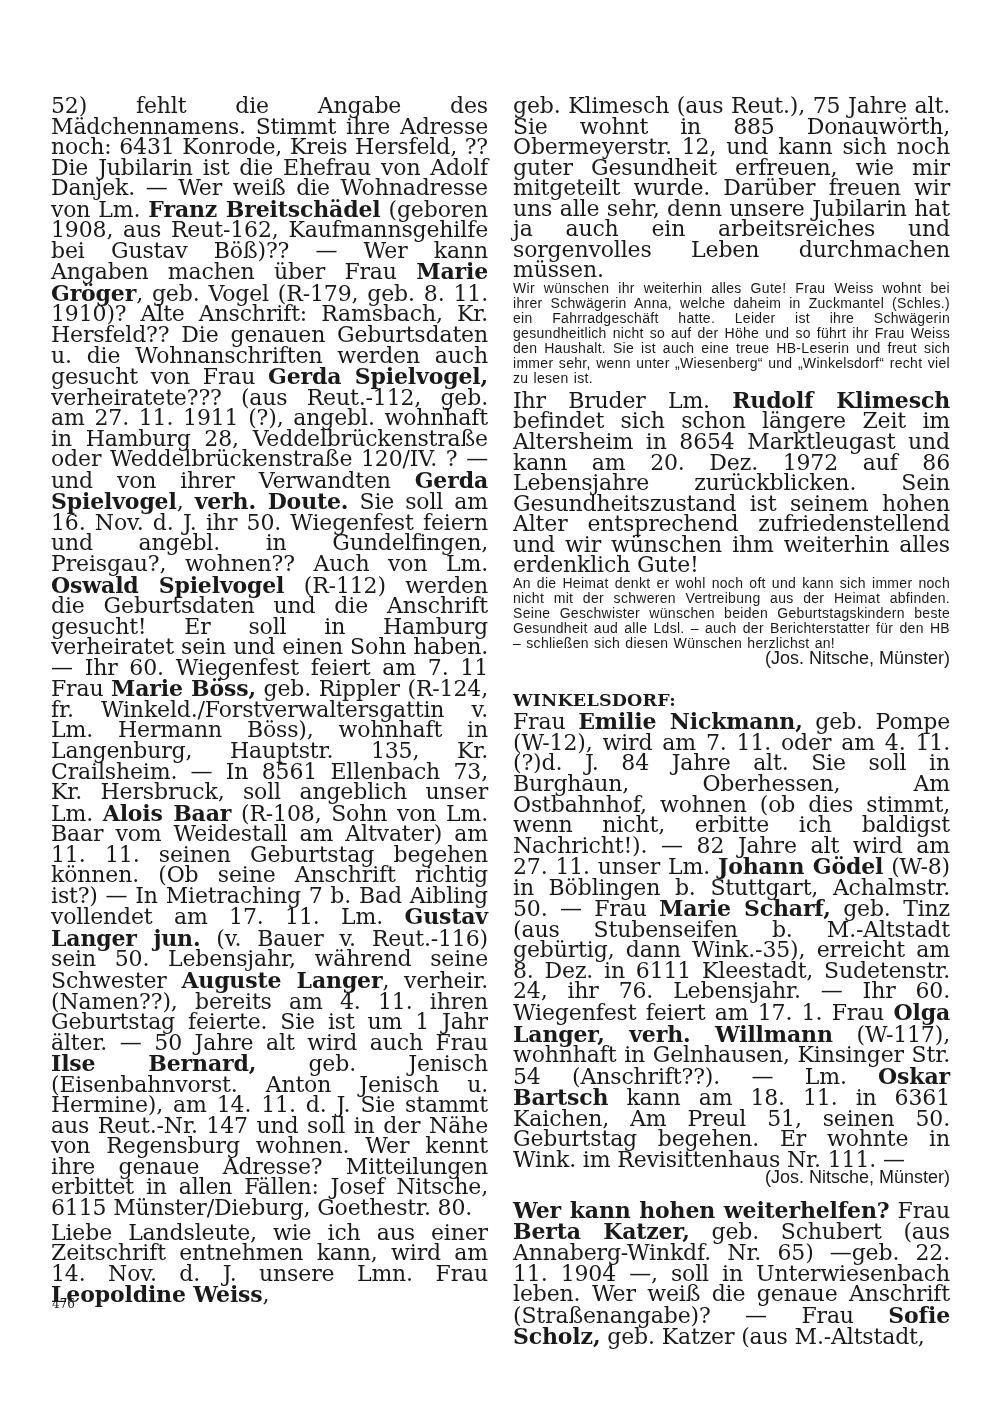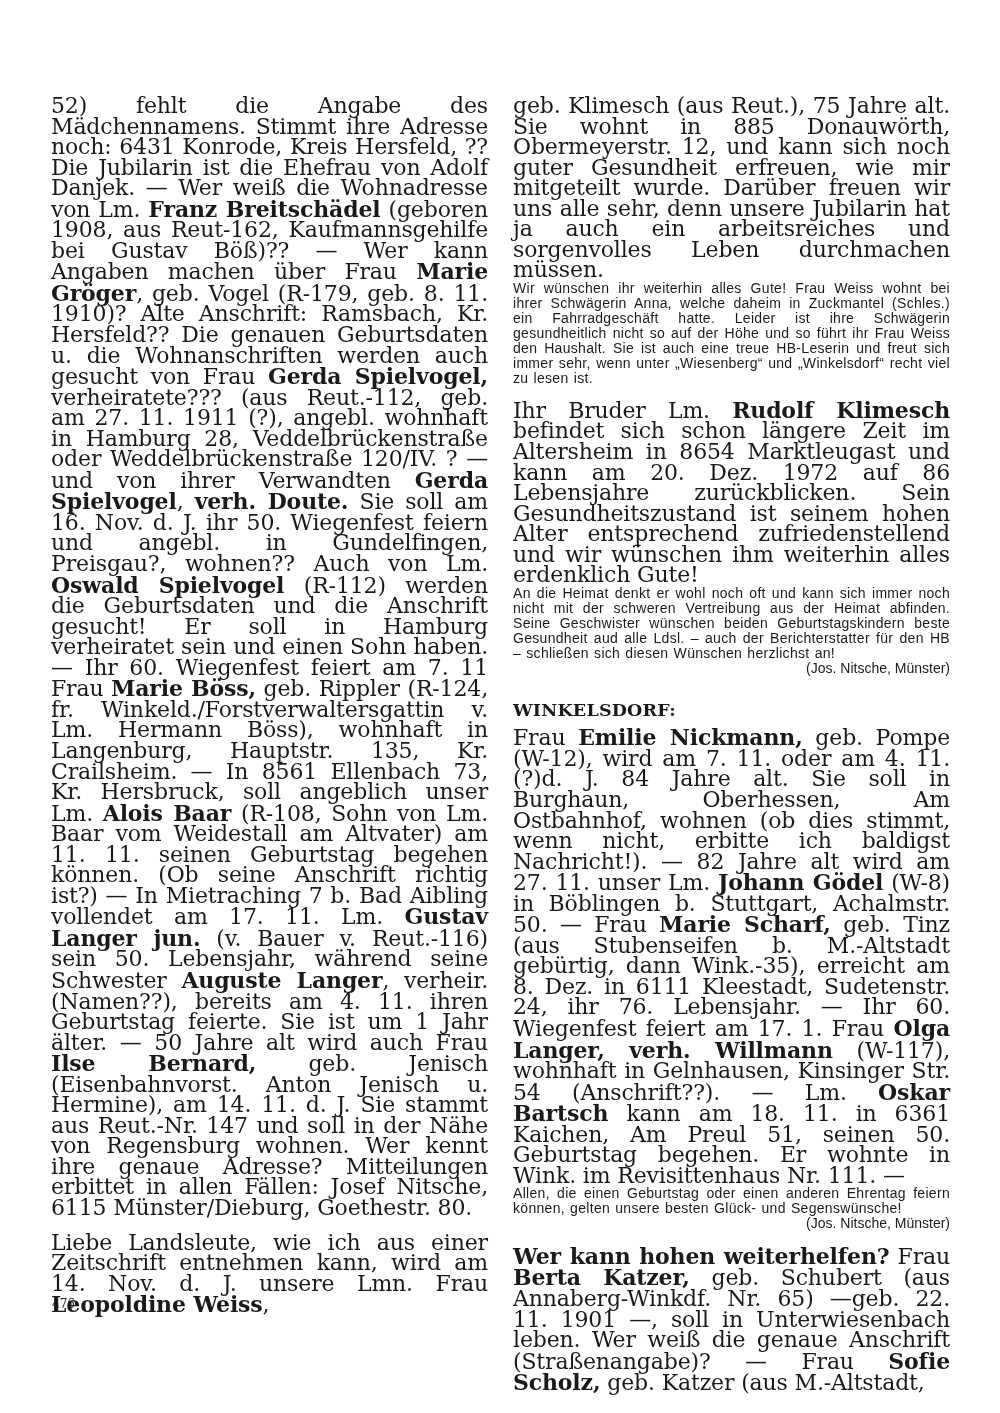--- a/index.html
+++ b/index.html
@@ -3,23 +3,23 @@
 <meta charset="utf-8">
 <style>
   html, body { margin: 0; padding: 0; background: #ffffff; }
   body { width: 1000px; height: 1413px; position: relative; overflow: hidden; color: #1a1a1a; }
   .col { position: absolute; top: 96px; width: 437px; font-family: "DejaVu Serif", serif; }
   #left { left: 51px; }
   #right { left: 513px; }
   p { margin: 0; text-align: justify; }
   .main { font-size: 22px; line-height: 20.55px; letter-spacing: -0.15px; }
   .small { font-family: "Liberation Sans", sans-serif; font-size: 14px; line-height: 15px; letter-spacing: 0.3px; word-spacing: 1px; }
-  .gap { margin-top: 14px; }
-  .sig { text-align: right; font-family: "Liberation Sans", sans-serif; font-size: 14px; line-height: 15.5px; }
-  .heading { font-family: "DejaVu Serif", serif; font-weight: bold; font-size: 17.5px; line-height: 21px; margin-top: 24px; margin-bottom: 6px; letter-spacing: 0.2px; }
+  .gap { margin-top: 4px; }
+  .sig { text-align: right; font-family: "Liberation Sans", sans-serif; font-size: 18px; line-height: 15.5px; }
+  .heading { font-family: "DejaVu Serif", serif; font-weight: bold; font-size: 17.5px; line-height: 21px; margin-top: 24px; letter-spacing: 0.2px; }
   b { font-weight: bold; }
   #page-number { position: absolute; left: 52px; top: 1297px; font-family: "DejaVu Serif", serif; font-size: 12px; text-align: right; }
 </style>
 </head>
 <body>
 
 <div class="col" id="left">
   <p class="main"><span>52) fehlt die Angabe des Mädchennamens. Stimmt ihre Adresse noch: 6431 Konrode, Kreis Hersfeld, ?? Die Jubilarin ist die Ehefrau von Adolf Danjek. — Wer weiß die Wohnadresse von Lm. </span><b>Franz Breitschädel</b><span> (geboren 1908, aus Reut-162, Kaufmannsgehilfe bei Gustav Böß)?? — Wer kann Angaben machen über Frau </span><b>Marie Gröger</b><span>, geb. Vogel (R-179, geb. 8. 11. 1910)? Alte Anschrift: Ramsbach, Kr. Hersfeld?? Die genauen Geburtsdaten u. die Wohnanschriften werden auch gesucht von Frau </span><b>Gerda Spielvogel,</b><span> verheiratete??? (aus Reut.-112, geb. am 27. 11. 1911 (?), angebl. wohnhaft in Hamburg 28, Veddelbrückenstraße oder Weddelbrückenstraße 120/IV. ? — und von ihrer Verwandten </span><b>Gerda Spielvogel</b><span>, </span><b>verh. Doute.</b><span> Sie soll am 16. Nov. d. J. ihr 50. Wiegenfest feiern und angebl. in Gundelfingen, Preisgau?, wohnen?? Auch von Lm. </span><b>Oswald Spielvogel</b><span> (R-112) werden die Geburtsdaten und die Anschrift gesucht! Er soll in Hamburg verheiratet sein und einen Sohn haben. — Ihr 60. Wiegenfest feiert am 7. 11 Frau </span><b>Marie Böss,</b><span> geb. Rippler (R-124, fr. Winkeld./Forstverwaltersgattin v. Lm. Hermann Böss), wohnhaft in Langenburg, Hauptstr. 135, Kr. Crailsheim. — In 8561 Ellenbach 73, Kr. Hersbruck, soll angeblich unser Lm. </span><b>Alois Baar</b><span> (R-108, Sohn von Lm. Baar vom Weidestall am Altvater) am 11. 11. seinen Geburtstag begehen können. (Ob seine Anschrift richtig ist?) — In Mietraching 7 b. Bad Aibling vollendet am 17. 11. Lm. </span><b>Gustav Langer jun.</b><span> (v. Bauer v. Reut.-116) sein 50. Lebensjahr, während seine Schwester </span><b>Auguste Langer</b><span>, verheir. (Namen??), bereits am 4. 11. ihren Geburtstag feierte. Sie ist um 1 Jahr älter. — 50 Jahre alt wird auch Frau </span><b>Ilse Bernard,</b><span> geb. Jenisch (Eisenbahnvorst. Anton Jenisch u. Hermine), am 14. 11. d. J. Sie stammt aus Reut.-Nr. 147 und soll in der Nähe von Regensburg wohnen. Wer kennt ihre genaue Adresse? Mitteilungen erbittet in allen Fällen: Josef Nitsche, 6115 Münster/Dieburg, Goethestr. 80.</span></p>
 
 
@@ -30,19 +30,18 @@
   <p class="main">geb. Klimesch (aus Reut.), 75 Jahre alt. Sie wohnt in 885 Donauwörth, Obermeyerstr. 12, und kann sich noch guter Gesundheit erfreuen, wie mir mitgeteilt wurde. Darüber freuen wir uns alle sehr, denn unsere Jubilarin hat ja auch ein arbeitsreiches und sorgenvolles Leben durchmachen müssen.</p>
   <p class="small">Wir wünschen ihr weiterhin alles Gute! Frau Weiss wohnt bei ihrer Schwägerin Anna, welche daheim in Zuckmantel (Schles.) ein Fahrradgeschäft hatte. Leider ist ihre Schwägerin gesundheitlich nicht so auf der Höhe und so führt ihr Frau Weiss den Haushalt. Sie ist auch eine treue HB-Leserin und freut sich immer sehr, wenn unter „Wiesenberg“ und „Winkelsdorf“ recht viel zu lesen ist.</p>
 
   <p class="main gap"><span>Ihr Bruder Lm. </span><b>Rudolf Klimesch</b><span> befindet sich schon längere Zeit im Altersheim in 8654 Marktleugast und kann am 20. Dez. 1972 auf 86 Lebensjahre zurückblicken. Sein Gesundheitszustand ist seinem hohen Alter entsprechend zufriedenstellend und wir wünschen ihm weiterhin alles erdenklich Gute!</span></p>
   <p class="small">An die Heimat denkt er wohl noch oft und kann sich immer noch nicht mit der schweren Vertreibung aus der Heimat abfinden. Seine Geschwister wünschen beiden Geburtstagskindern beste Gesundheit aud alle Ldsl. – auch der Berichterstatter für den HB – schließen sich diesen Wünschen herzlichst an!</p>
   <div class="sig">(Jos. Nitsche, Münster)</div>
 
   <div class="heading">WINKELSDORF:</div>
 
   <p class="main"><span>Frau </span><b>Emilie Nickmann,</b><span> geb. Pompe (W-12), wird am 7. 11. oder am 4. 11. (?)d. J. 84 Jahre alt. Sie soll in Burghaun, Oberhessen, Am Ostbahnhof, wohnen (ob dies stimmt, wenn nicht, erbitte ich baldigst Nachricht!). — 82 Jahre alt wird am 27. 11. unser Lm. </span><b>Johann Gödel</b><span> (W-8) in Böblingen b. Stuttgart, Achalmstr. 50. — Frau </span><b>Marie Scharf,</b><span> geb. Tinz (aus Stubenseifen b. M.-Altstadt gebürtig, dann Wink.-35), erreicht am 8. Dez. in 6111 Kleestadt, Sudetenstr. 24, ihr 76. Lebensjahr. — Ihr 60. Wiegenfest feiert am 17. 1. Frau </span><b>Olga Langer, verh. Willmann</b><span> (W-117), wohnhaft in Gelnhausen, Kinsinger Str. 54 (Anschrift??). — Lm. </span><b>Oskar Bartsch</b><span> kann am 18. 11. in 6361 Kaichen, Am Preul 51, seinen 50. Geburtstag begehen. Er wohnte in Wink. im Revisittenhaus Nr. 111. —</span></p>
-  <p class="small">Allen, die einen Geburtstag oder einen anderen Ehrentag feiern können, gelten unsere besten Glück- und Segenswünsche!</p>
   <div class="sig">(Jos. Nitsche, Münster)</div>
 
-  <p class="main" style="margin-top:14px"><b>Wer kann hohen weiterhelfen?</b><span> Frau </span><b>Berta Katzer,</b><span> geb. Schubert (aus Annaberg-Winkdf. Nr. 65) —geb. 22. 11. 1901 —, soll in Unterwiesenbach leben. Wer weiß die genaue Anschrift (Straßenangabe)? — Frau </span><b>Sofie Scholz,</b><span> geb. Katzer (aus M.-Altstadt,</span></p>
+  <p class="main" style="margin-top:14px"><b>Wer kann hohen weiterhelfen?</b><span> Frau </span><b>Berta Katzer,</b><span> geb. Schubert (aus Annaberg-Winkdf. Nr. 65) —geb. 22. 11. 1904 —, soll in Unterwiesenbach leben. Wer weiß die genaue Anschrift (Straßenangabe)? — Frau </span><b>Sofie Scholz,</b><span> geb. Katzer (aus M.-Altstadt,</span></p>
 </div>
 
 <div id="page-number">476</div>
 
 </body></html>

